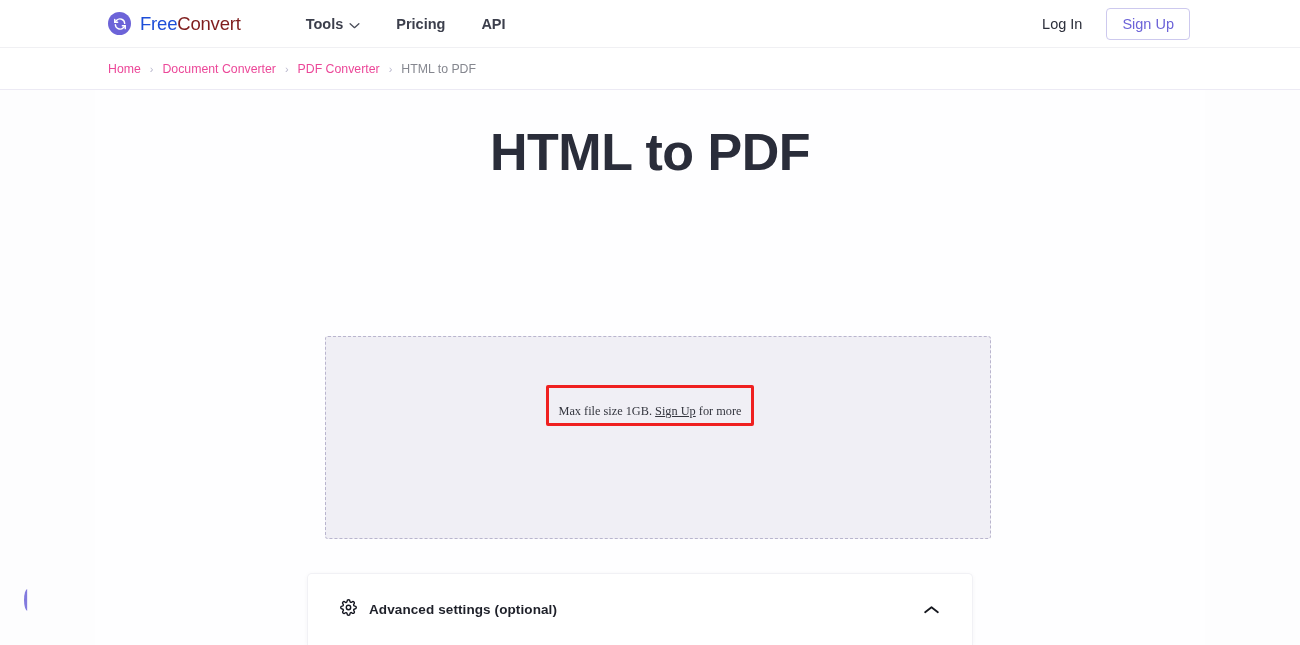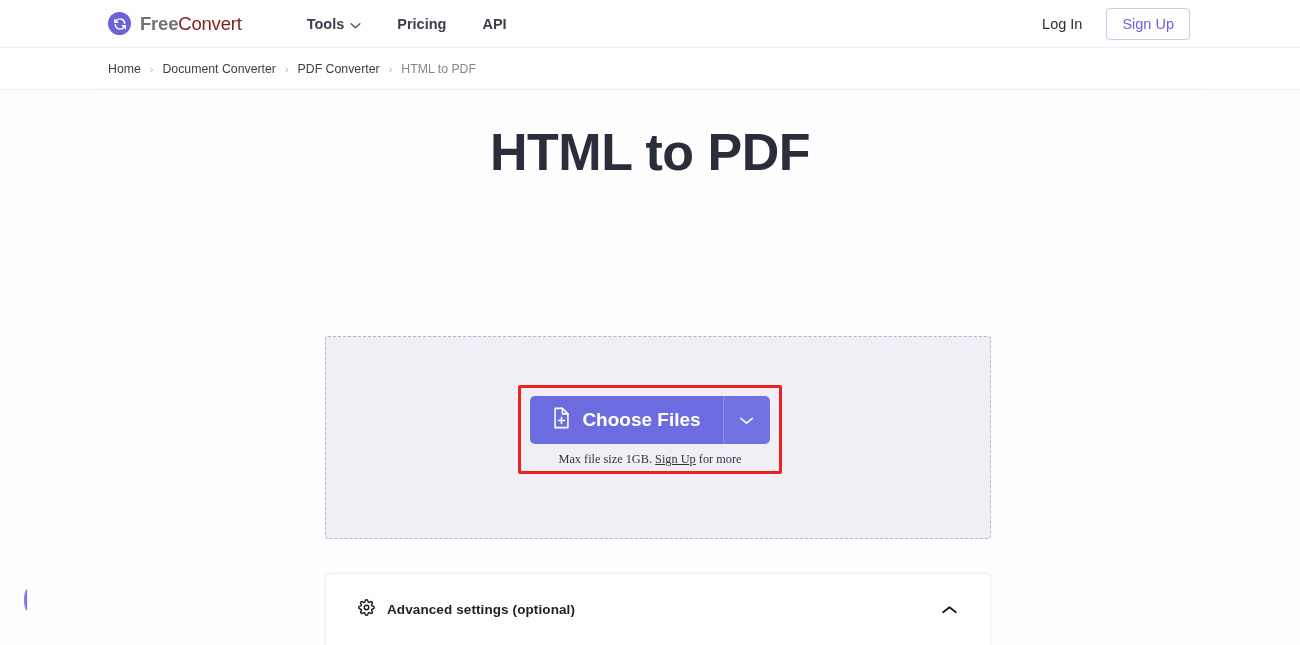--- a/index.html
+++ b/index.html
@@ -19,21 +19,21 @@
     border-bottom:1px solid #f0f0f3;
     z-index:5;
   }
   .brand { display:flex; align-items:center; gap:9px; margin-left:108px; }
   .brand-mark {
     width:23px; height:23px; border-radius:50%;
     background:#6c63d8; display:flex; align-items:center; justify-content:center;
     flex:none;
   }
   .brand-text { font-size:18.5px; letter-spacing:-0.2px; white-space:nowrap; }
-  .brand-text .free { color:#737373; font-weight:700; }
+  .brand-text .free { color:#1d4ed8; font-weight:400; }
   .brand-text .convert { color:#7f1d1d; font-weight:400; }
 
   .nav { display:flex; align-items:center; gap:36px; margin-left:65px;font-weight:bold; }
   .nav-item {
     font-size:14.5px; color:#3c3f4c; display:flex; align-items:center; gap:6px;
     cursor:pointer; white-space:nowrap;
   }
   .chev-sm { display:block; }
 
   .auth { margin-left:auto; margin-right:110px; display:flex; align-items:center; gap:24px; }
@@ -44,21 +44,21 @@
     padding:7px 15px; cursor:pointer; white-space:nowrap;
   }
 
   
   .crumbbar {
     position:absolute; top:48px; left:0; width:1300px; height:42px;
     background:#ffffff; display:flex; align-items:center;
     border-bottom:1px solid #eceaf4;
   }
   .crumbs { margin-left:108px; display:flex; align-items:center; gap:9px; }
-  .crumb { font-size:12.3px; color:#404040; cursor:pointer; white-space:nowrap; }
+  .crumb { font-size:12.3px; color:#ec4899; cursor:pointer; white-space:nowrap; }
   .crumb.current { color:#85878f; cursor:default; }
   .crumb-sep { font-size:11px; color:#b9b7cd; }
 
   
   .content { position:absolute; top:90px; left:95px; width:1110px; height:555px; background:#fefeff; }
 
   .hero-title {
     position:absolute; top:32px; left:0; width:1110px; text-align:center;
     font-size:52px; font-weight:800; color:#2a2d3a; letter-spacing:-0.5px;
   }
@@ -98,21 +98,21 @@
     display:flex; align-items:center; justify-content:center;
     border-left:1px solid #8a8ae9; cursor:pointer;
   }
   .maxsize {
     margin-top:8px; font-size:12.3px; color:#34363f; white-space:nowrap;font-family:Liberation Serif, serif;
   }
   .maxsize a { color:#34363f; text-decoration:underline; cursor:pointer; }
 
   
   .adv-card {
-    position:absolute; top:483px; left:230px; width:666px; height:72px;
+    position:absolute; top:483px; left:212px; width:666px; height:72px;
     background:#ffffff;
     border:1px solid #f1f1f5;
     border-bottom:none;
     border-radius:5px 5px 0 0;
     box-shadow:0 1px 5px rgba(40,40,70,0.045);
     display:flex; align-items:center;
     padding:0 32px;
   }
   .adv-left { display:flex; align-items:center; gap:12px; }
   .adv-label { font-size:13.5px; font-weight:700; color:#1e2029; letter-spacing:0.1px; white-space:nowrap; }
@@ -184,40 +184,20 @@
   </div>
 
   <div class="content">
 
     <div class="hero-title">HTML to PDF</div>
 
     <div class="dropzone"></div>
 
     <div class="cta-wrap">
       <div class="annot">
-        <div class="btn-group">
-          <div class="choose-btn">
-            <span>
-              <svg width="19" height="22" viewBox="0 0 20 24" fill="none" stroke="#ffffff" stroke-width="1.7" stroke-linecap="round" stroke-linejoin="round">
-                <path d="M3 1.5h8l6 6v15H3z"></path>
-                <polyline points="11,1.5 11,7.5 17,7.5"></polyline>
-                <line x1="10" y1="11.5" x2="10" y2="18"></line>
-                <line x1="6.7" y1="14.8" x2="13.3" y2="14.8"></line>
-              </svg>
-            </span>
-            <span>Choose Files</span>
-          </div>
-          <div class="choose-split">
-            <span>
-              <svg width="15" height="9" viewBox="0 0 16 10" fill="none" stroke="#ffffff" stroke-width="1.8" stroke-linecap="round" stroke-linejoin="round">
-                  <polyline points="1.5,2.5 8,8 14.5,2.5"></polyline>
-                </svg>
-            </span>
-          </div>
-        </div>
         <div class="maxsize">
           <span>Max file size 1GB. </span><a>Sign Up</a><span> for more</span>
         </div>
       </div>
     </div>
 
     <div class="adv-card">
       <div class="adv-left">
         <span>
           <svg width="17" height="17" viewBox="0 0 24 24" fill="none" stroke="#141620" stroke-width="2" stroke-linecap="round" stroke-linejoin="round">

